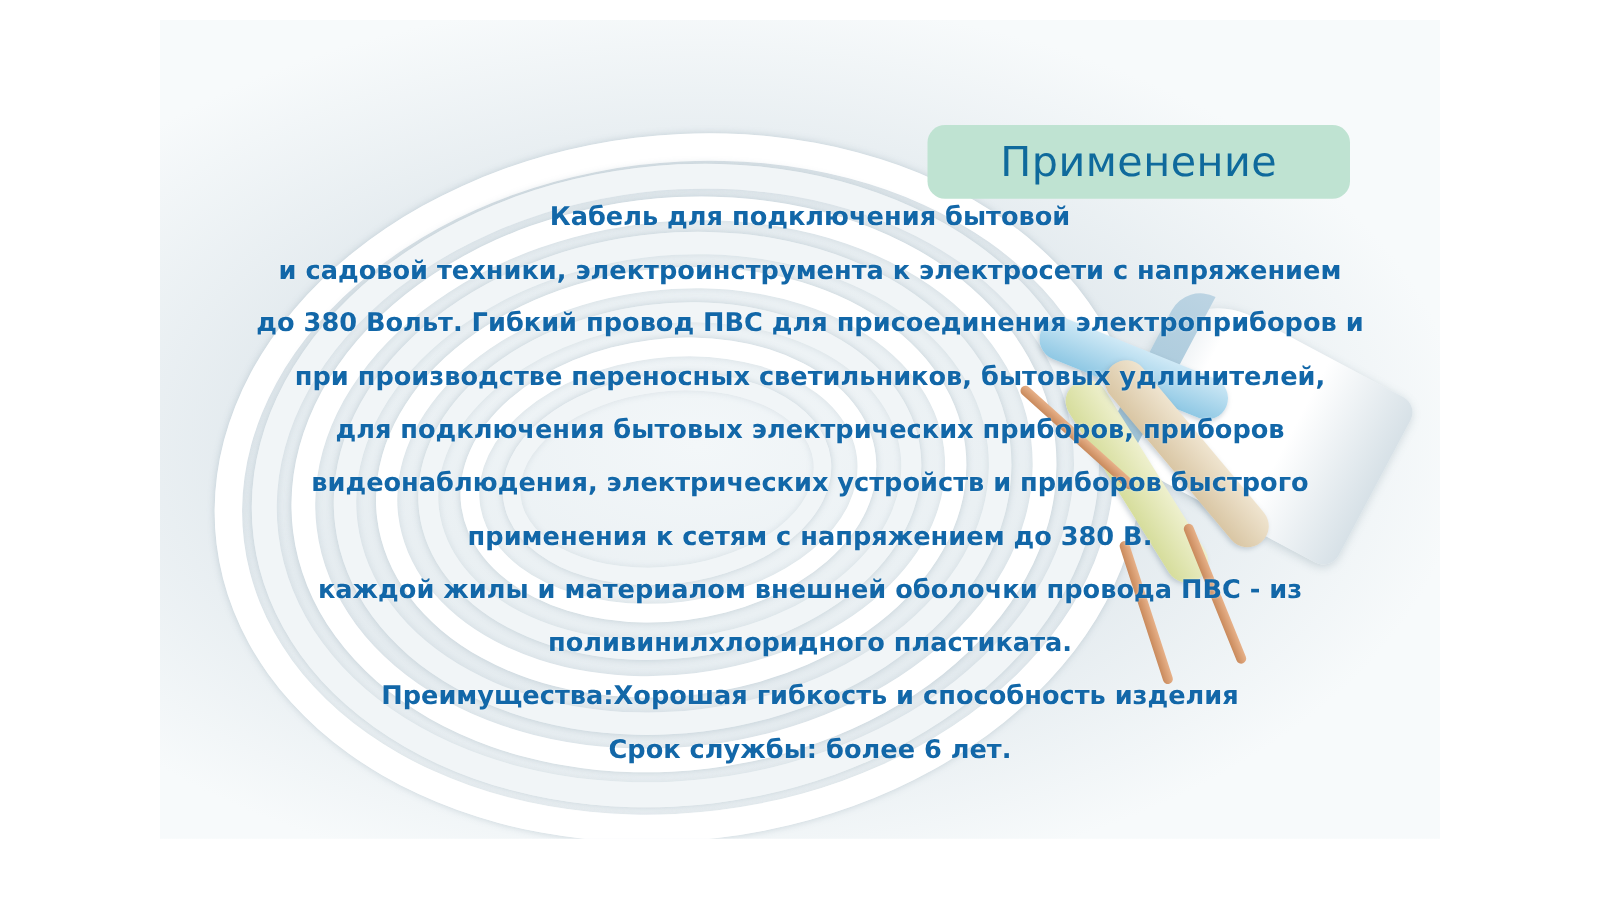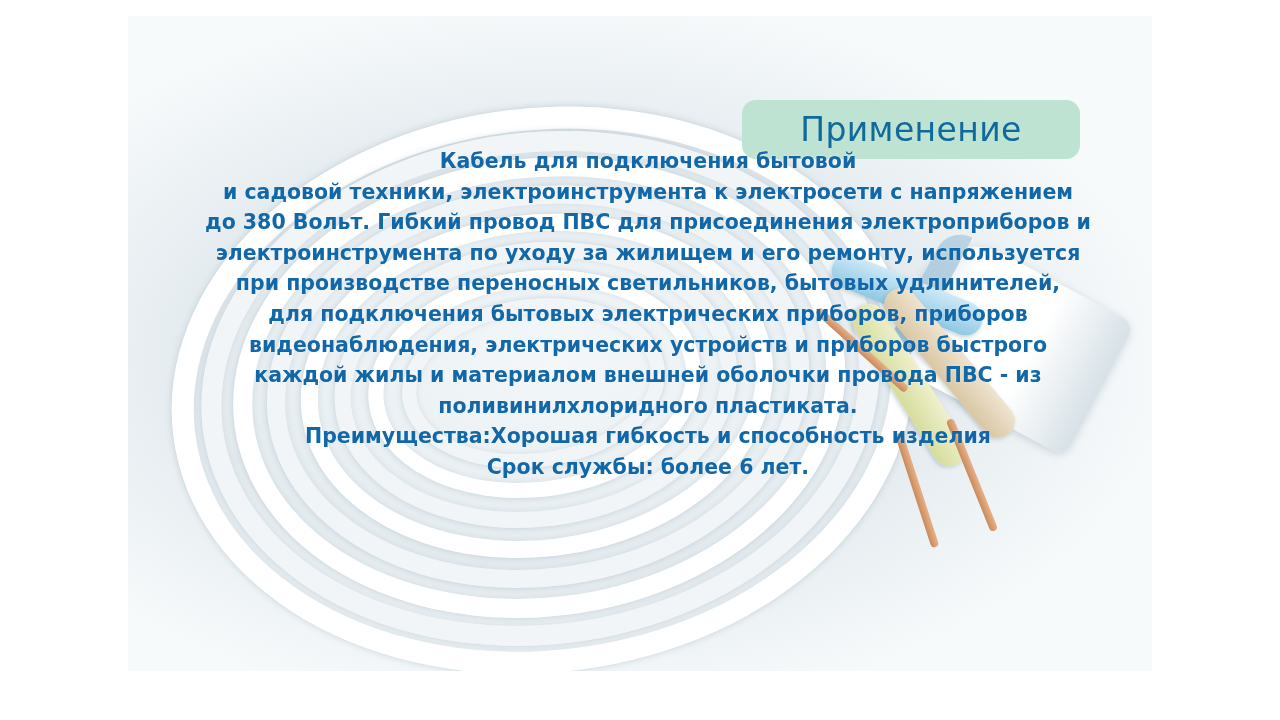--- a/index.html
+++ b/index.html
@@ -116,21 +116,21 @@
   }
 
   
   .body-text {
     position: absolute;
     left: 133px;
     top: 130px;
     width: 1030px;
   }
   .body-text p {
-    margin: 0;
+    margin: 12px;
     font-family: "DejaVu Sans", sans-serif;
     font-weight: bold;
     font-size: 20.5px;
     line-height: 30.6px;
     color: #1267a8;
     white-space: pre;
     text-shadow: 0 0 2px rgba(255,255,255,0.55);
   }
 </style>
 </head>
@@ -164,23 +164,23 @@
   </div>
 
   <div class="title-pill">
     <span>Применение</span>
   </div>
 
   <div class="body-text">
     <p>Кабель для подключения бытовой</p>
     <p>и садовой техники, электроинструмента к электросети с напряжением</p>
     <p>до 380 Вольт. Гибкий провод ПВС для присоединения электроприборов и</p>
-    <p>электроинструмента по уходу за жилищем и его ремонту, используется</p>
     <p>при производстве переносных светильников, бытовых удлинителей,</p>
     <p>для подключения бытовых электрических приборов, приборов</p>
     <p>видеонаблюдения, электрических устройств и приборов быстрого</p>
+    <p>применения к сетям с напряжением до 380 В.</p>
     <p>каждой жилы и материалом внешней оболочки провода ПВС - из</p>
     <p>поливинилхлоридного пластиката.</p>
     <p>Преимущества:Хорошая гибкость и способность изделия</p>
     <p>Срок службы: более 6 лет.</p>
   </div>
 
 </div>
 
 </body></html>

